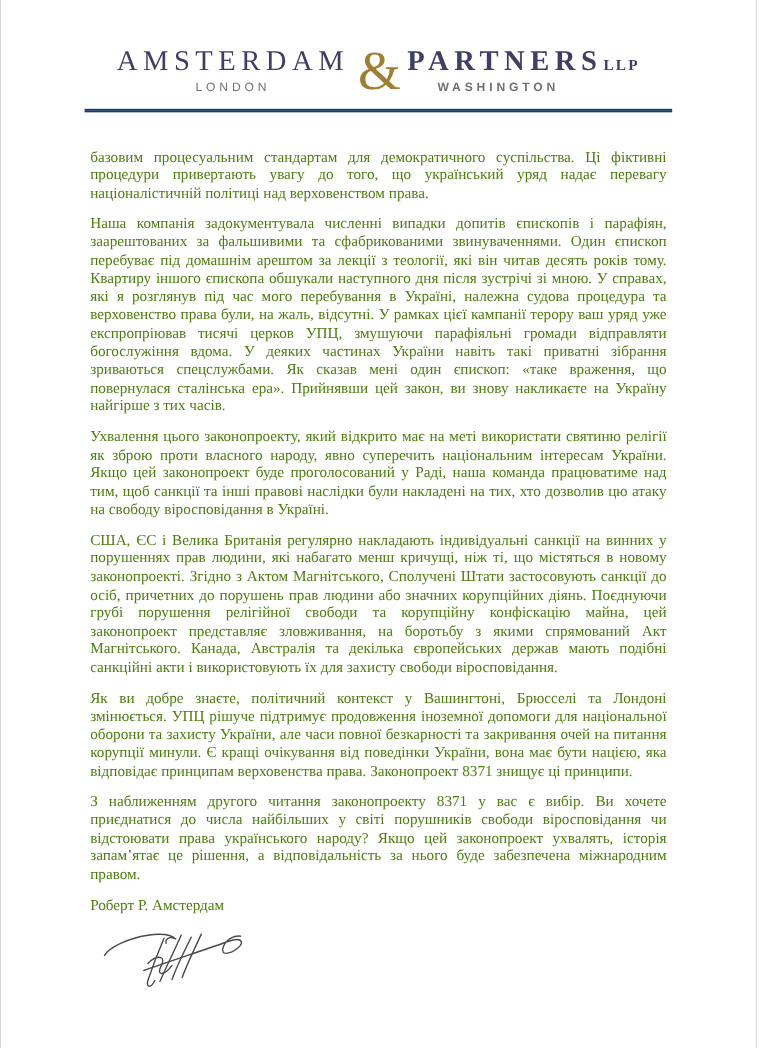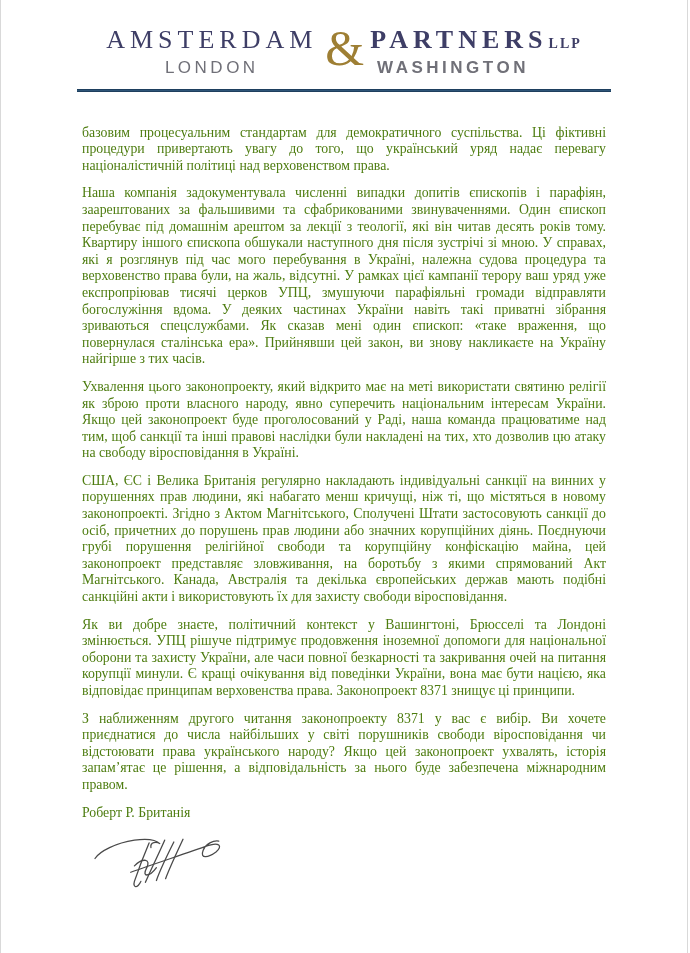--- a/index.html
+++ b/index.html
@@ -14,21 +14,21 @@
     min-height: 953px;
     margin: 0;
     background: #ffffff;
     border-left: 1px solid #d9d9d9;
     border-right: 1px solid #d9d9d9;
     box-sizing: border-box;
     overflow: hidden;
   }
   
   .letterhead {
-    padding-top: 26px;
+    padding-top: 42px;
     text-align: left;
   }
   .logo-row {
     display: flex;
     justify-content: center;
     align-items: flex-start;
   }
   .logo-col {
     display: flex;
     flex-direction: column;
@@ -49,21 +49,21 @@
     font-weight: bold;
   }
   .llp {
     font-family: "Liberation Serif", serif;
     font-size: 14px;
     letter-spacing: 2px;
     color: #3e3e66;
   }
   .city {
     font-family: "Liberation Sans", sans-serif;
-    font-size: 17px;
+    font-size: 11px;
     letter-spacing: 3.5px;
     color: #707078;
     margin-top: 4px;
     line-height: 1;
   }
   .city.right-city { margin-right: 46px; font-weight: bold; }
   .ampersand {
     font-family: "Liberation Serif", serif;
     font-size: 50px;
     line-height: 40px;
@@ -133,21 +133,21 @@
   </header>
 
   <main class="letter-body">
     <p>базовим процесуальним стандартам для демократичного суспільства. Ці фіктивні процедури привертають увагу до того, що український уряд надає перевагу націоналістичній політиці над верховенством права.</p>
     <p>Наша компанія задокументувала численні випадки допитів єпископів і парафіян, заарештованих за фальшивими та сфабрикованими звинуваченнями. Один єпископ перебуває під домашнім арештом за лекції з теології, які він читав десять років тому. Квартиру іншого єпископа обшукали наступного дня після зустрічі зі мною. У справах, які я розглянув під час мого перебування в Україні, належна судова процедура та верховенство права були, на жаль, відсутні. У рамках цієї кампанії терору ваш уряд уже експропріював тисячі церков УПЦ, змушуючи парафіяльні громади відправляти богослужіння вдома. У деяких частинах України навіть такі приватні зібрання зриваються спецслужбами. Як сказав мені один єпископ: «таке враження, що повернулася сталінська ера». Прийнявши цей закон, ви знову накликаєте на Україну найгірше з тих часів.</p>
     <p>Ухвалення цього законопроекту, який відкрито має на меті використати святиню релігії як зброю проти власного народу, явно суперечить національним інтересам України. Якщо цей законопроект буде проголосований у Раді, наша команда працюватиме над тим, щоб санкції та інші правові наслідки були накладені на тих, хто дозволив цю атаку на свободу віросповідання в Україні.</p>
     <p>США, ЄС і Велика Британія регулярно накладають індивідуальні санкції на винних у порушеннях прав людини, які набагато менш кричущі, ніж ті, що містяться в новому законопроекті. Згідно з Актом Магнітського, Сполучені Штати застосовують санкції до осіб, причетних до порушень прав людини або значних корупційних діянь. Поєднуючи грубі порушення релігійної свободи та корупційну конфіскацію майна, цей законопроект представляє зловживання, на боротьбу з якими спрямований Акт Магнітського. Канада, Австралія та декілька європейських держав мають подібні санкційні акти і використовують їх для захисту свободи віросповідання.</p>
     <p>Як ви добре знаєте, політичний контекст у Вашингтоні, Брюсселі та Лондоні змінюється. УПЦ рішуче підтримує продовження іноземної допомоги для національної оборони та захисту України, але часи повної безкарності та закривання очей на питання корупції минули. Є кращі очікування від поведінки України, вона має бути нацією, яка відповідає принципам верховенства права. Законопроект 8371 знищує ці принципи.</p>
     <p>З наближенням другого читання законопроекту 8371 у вас є вибір. Ви хочете приєднатися до числа найбільших у світі порушників свободи віросповідання чи відстоювати права українського народу? Якщо цей законопроект ухвалять, історія запам’ятає це рішення, а відповідальність за нього буде забезпечена міжнародним правом.</p>
 
-    <p class="signer">Роберт Р. Британія</p>
+    <p class="signer">Роберт Р. Амстердам</p>
 
     <div class="signature-block">
       <svg width="138" height="66" viewBox="0 0 150 72" xmlns="http://www.w3.org/2000/svg">
         <g fill="none" stroke="#4a4a4a" stroke-width="1.4" stroke-linecap="round">
 
           <path d="M3 30 C8 22, 26 13, 46 10 C60 8, 70 10, 74 14 C70 11, 63 12, 64 18"></path>
 
           <path d="M62 13 C56 27, 50 43, 46 55 C44 62, 49 63, 53 55"></path>
           <path d="M46 38 C55 29, 65 30, 59 41 C54 50, 62 51, 70 40"></path>
           <path d="M79 10 C72 26, 63 44, 58 56"></path>

